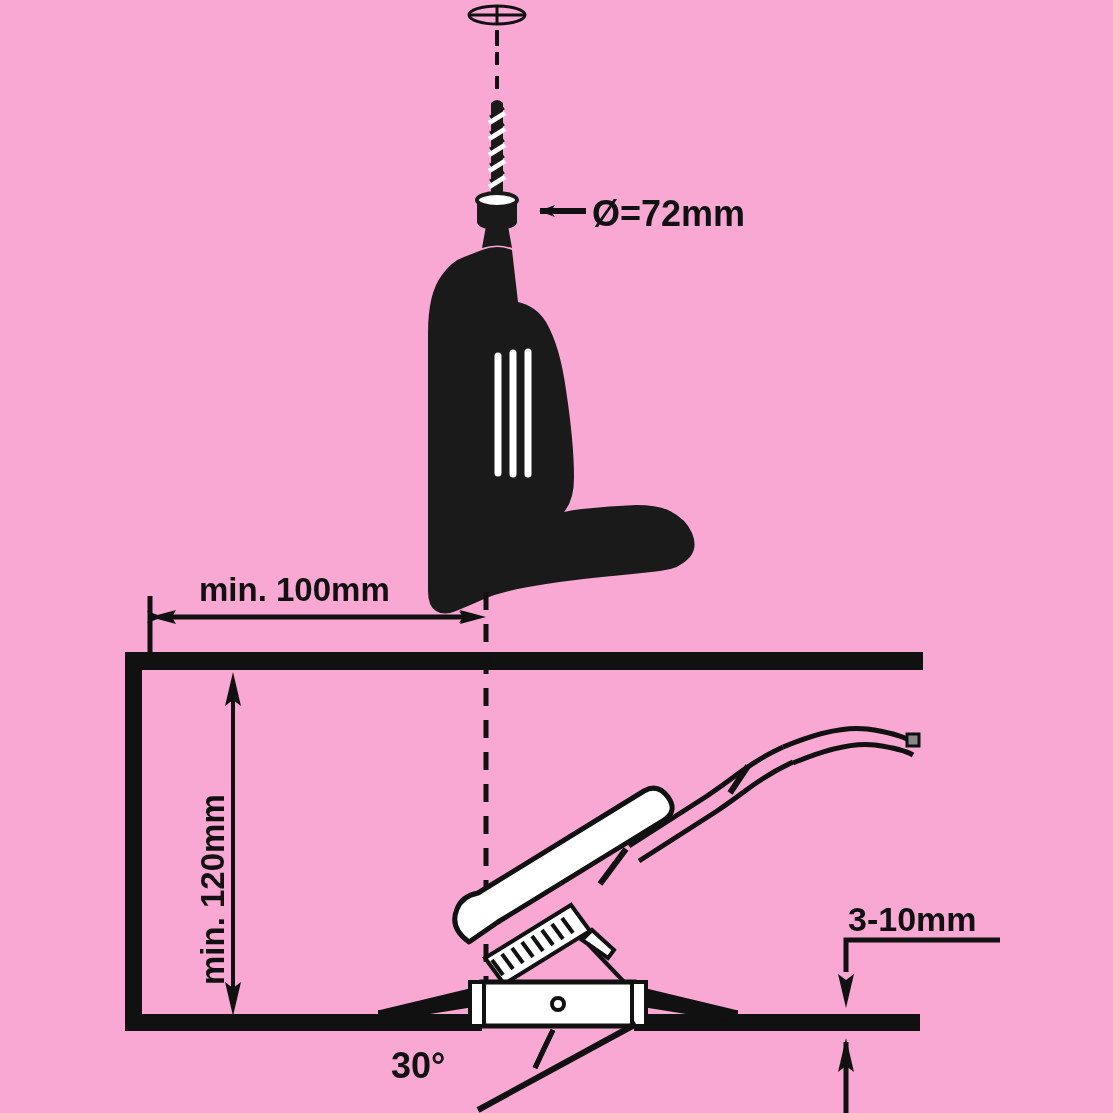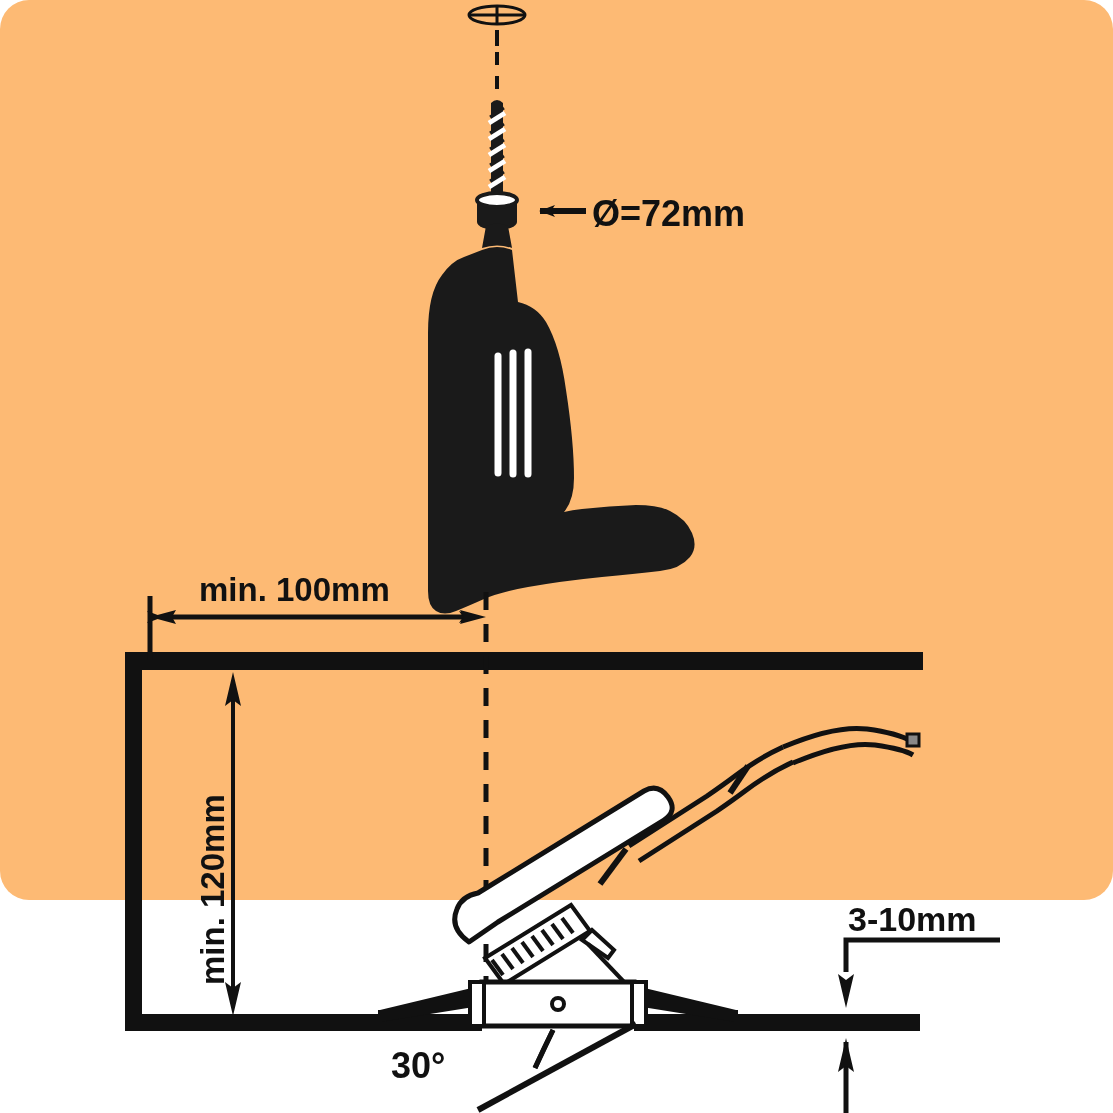--- a/index.html
+++ b/index.html
@@ -9,23 +9,22 @@
   }
   body {
     width: 1113px;
     height: 1113px;
     font-family: "Liberation Sans", sans-serif;
     overflow: hidden;
   }
   #diagram-root {
     position: relative;
     width: 1113px;
-    height: 900px;
-    background: #fdba74;
-    border-radius: 29px;
+    height: 1113px;
+    background: #f9a8d4;
   }
   svg.canvas {
     position: absolute;
     left: 0;
     top: 0;
     width: 1113px;
     height: 1113px;
     display: block;
   }
   .dim-text {

